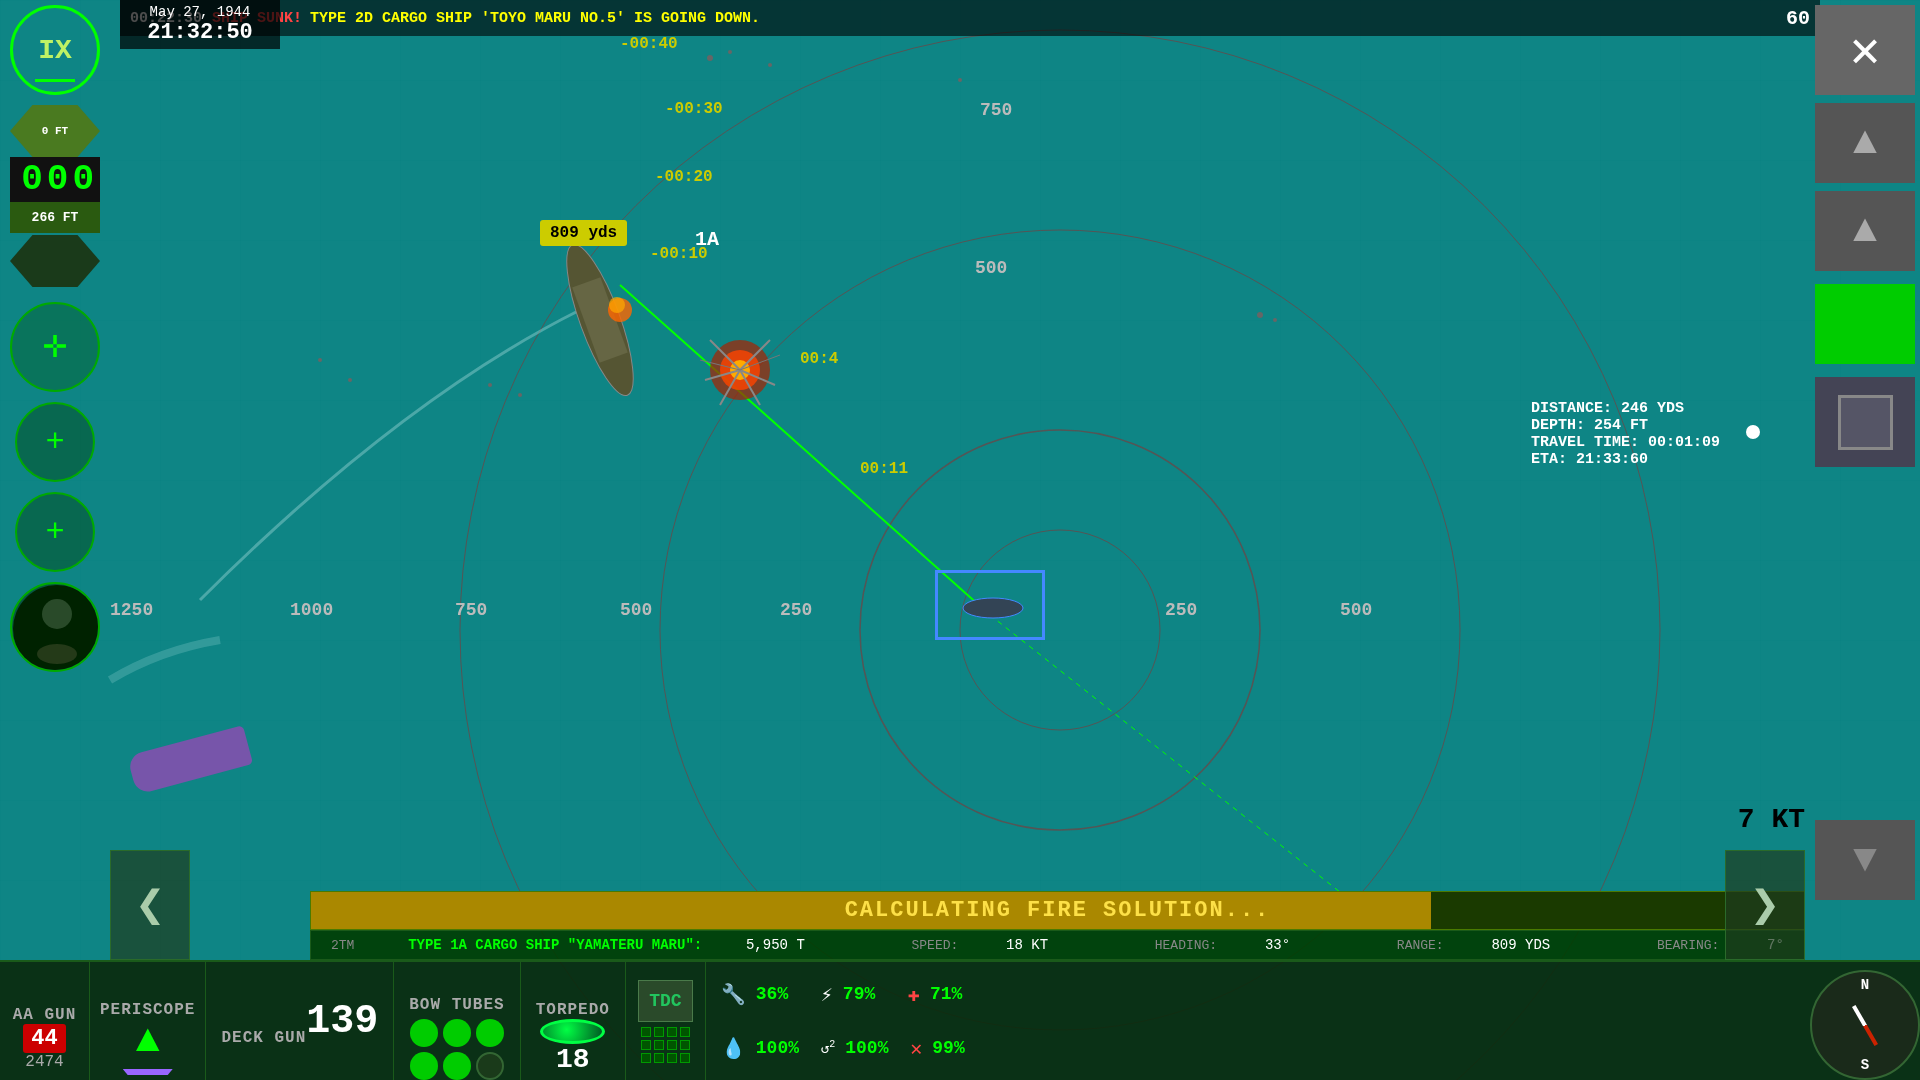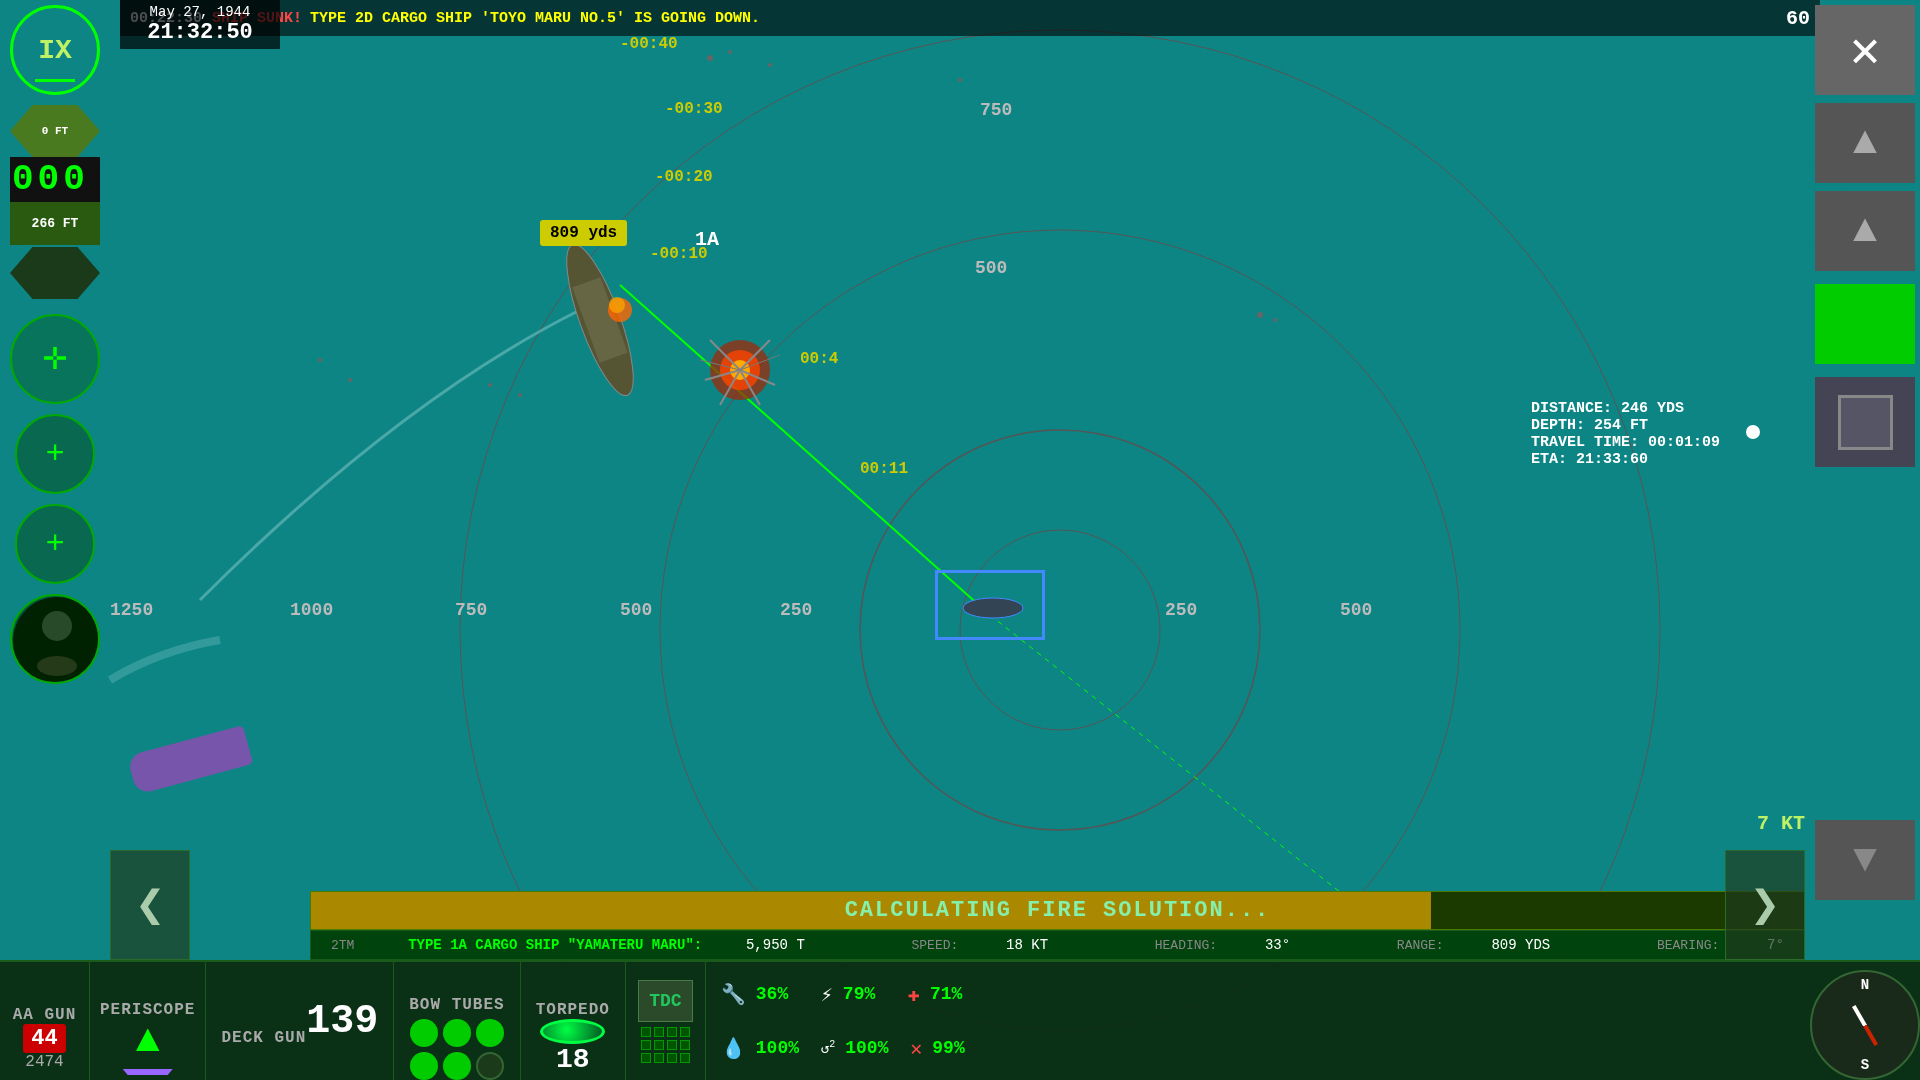--- a/index.html
+++ b/index.html
@@ -149,34 +149,34 @@
     .hex-label {
       color: white;
       font-size: 11px;
       font-weight: bold;
     }
 
     #depth-readout {
       background: #111;
       width: 90px;
       padding: 2px;
-      text-align: left;
+      text-align: right;
     }
     #depth-readout .depth-num {
       color: #00ff00;
       font-size: 36px;
       font-weight: bold;
       font-family: 'Courier New', monospace;
       letter-spacing: 4px;
     }
     #depth-ft {
       background: #2a5a10;
       width: 90px;
       text-align: center;
-      padding: 14px;
+      padding: 8px;
       color: white;
       font-size: 13px;
       font-weight: bold;
     }
 
     
     #bottom-hex {
       width: 90px;
       height: 52px;
       background: #1a3a1a;
@@ -305,22 +305,22 @@
       color: #888;
       font-size: 40px;
       margin-top: auto;
     }
 
     
     #speed-indicator {
       position: absolute;
       right: 115px;
       bottom: 245px;
-      color: #bef264;
-      font-size: 20px;
+      color: #000000;
+      font-size: 28px;
       font-weight: bold;
       z-index: 200;
     }
 
     
     #compass {
       position: absolute;
       right: 0;
       bottom: 0;
       width: 110px;
@@ -537,21 +537,21 @@
       position: absolute;
       left: 0; top: 0; bottom: 0;
       width: 75%;
       background: #aa8800;
     }
     .fire-solution-text {
       position: relative;
       z-index: 2;
       font-size: 22px;
       font-weight: bold;
-      color: #86efac;
+      color: #fde047;
       text-align: center;
       width: 100%;
       letter-spacing: 2px;
     }
     #target-info-bar {
       background: rgba(0,60,0,0.9);
       border: 1px solid #1a5a1a;
       padding: 5px 20px;
       display: flex;
       align-items: center;

